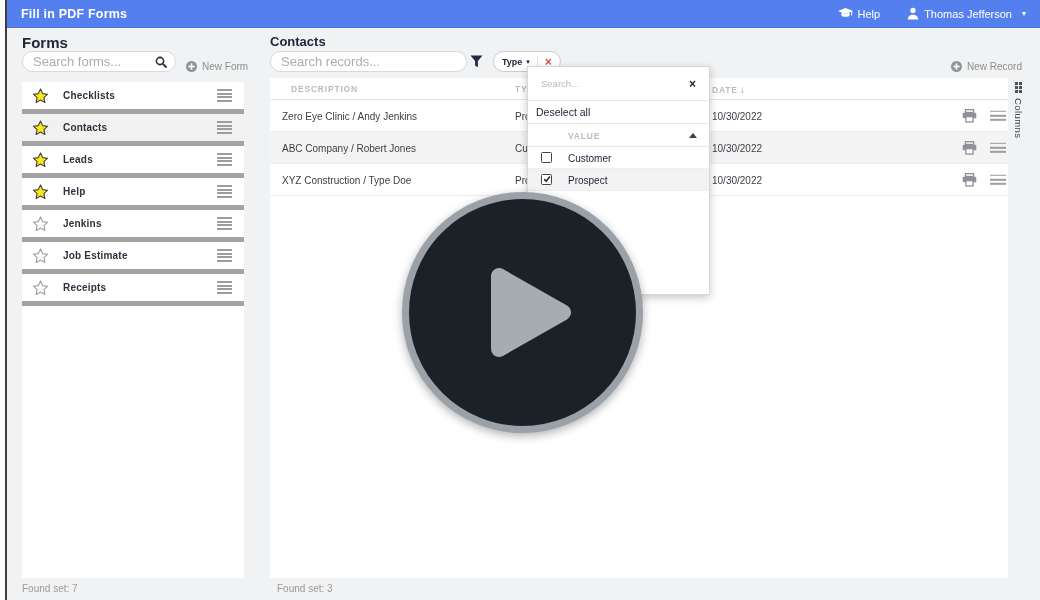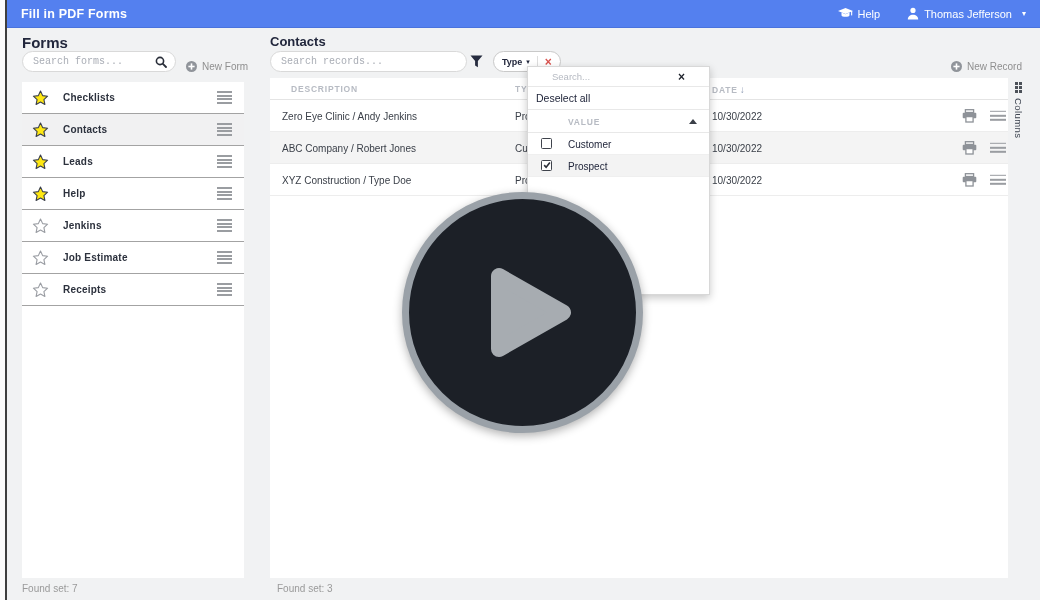--- a/index.html
+++ b/index.html
@@ -17,33 +17,33 @@
   .topbar-spacer { flex:1; }
   .topbar-item { display:flex; align-items:center; gap:5px; color:#fff; font-size:11px; cursor:pointer; }
   .topbar-help { margin-right:27px; }
   .topbar-caret { font-size:8px; margin-left:5px; }
 
   
   .sidebar-title { position:absolute; left:22px; top:34px; font-size:15px; font-weight:bold; color:#22273c; }
   .pill { position:absolute; height:21px; background:#fff; border:1px solid #d9d9d9; border-radius:11px;
           display:flex; align-items:center; padding:0 8px 0 10px; }
   .pill input { border:none; outline:none; background:transparent; flex:1; min-width:0;
-                font-family:Liberation Mono, monospace; font-size:10px; color:#444; }
+                font-family:Liberation Sans, sans-serif; font-size:13px; color:#444; }
   .pill input::placeholder { color:#a9adb5; }
   .sb-search { left:22px; top:51px; width:154px; }
   .main-search { left:270px; top:51px; width:197px; }
 
   .add-btn { position:absolute; display:flex; align-items:flex-end; gap:5px; color:#8f8f8f;
              font-size:10px; cursor:pointer; height:21px; }
   .new-form { left:186px; top:51px; }
   .new-record { right:18px; top:51px; }
 
   .form-list { position:absolute; left:22px; top:82px; width:222px; height:496px; background:#fff; }
   .form-row { height:32px; display:flex; align-items:center; padding:0 12px 0 10px;
-              border-bottom:1px solid #a3a3a3; cursor:pointer; background:#fff; }
+              border-bottom:5px solid #a3a3a3; cursor:pointer; background:#fff; }
   .form-row.selected { background:#f1f1f2; }
   .form-row .label { margin-left:14px; font-size:10px; font-weight:bold; color:#2c313d; letter-spacing:.2px; }
   .form-row .spacer { flex:1; }
 
   .menu-lines { display:flex; flex-direction:column; gap:2.5px; width:16px; cursor:pointer; }
   .menu-lines i { display:block; height:1.8px; background:#9a9da1; }
   .menu-lines.four { gap:1.5px; width:15px; }
   .menu-lines.four i { height:2px; }
 
   .found-left { position:absolute; left:22px; top:583px; font-size:10px; color:#9a9a9a; }
@@ -75,21 +75,21 @@
   
   .columns-strip { position:absolute; left:1013px; top:82px; display:flex; flex-direction:column;
                    align-items:center; gap:5px; cursor:pointer; }
   .grid-icon { display:grid; grid-template-columns:3px 3px; gap:1.5px; }
   .grid-icon i { width:3px; height:2.5px; background:#4c5158; display:block; }
   .columns-text { writing-mode:vertical-rl; font-size:9.5px; color:#3d4450; letter-spacing:.4px; }
 
   
   .popup { position:absolute; left:527px; top:66px; width:183px; height:229px; background:#fff;
            border:1px solid #d8d8d8; box-shadow:0 3px 8px rgba(0,0,0,.22); z-index:20; }
-  .popup-search { height:20px; display:flex; align-items:center; border-bottom:1px solid #e8e8e8; padding:0 24px; }
+  .popup-search { height:34px; display:flex; align-items:center; border-bottom:1px solid #e8e8e8; padding:0 13px; }
   .popup-search input { border:none; outline:none; flex:1; min-width:0; font-family:inherit; font-size:9.5px; color:#444; }
   .popup-search input::placeholder { color:#b6bac2; }
   .popup-x { font-size:12px; font-weight:bold; color:#1e222b; cursor:pointer; line-height:1; }
   .popup-deselect { height:23px; display:flex; align-items:center; padding:0 8px; font-size:10.5px;
                     color:#22273c; border-bottom:1px solid #e8e8e8; cursor:pointer; }
   .popup-value { position:relative; height:23px; border-bottom:1px solid #e8e8e8; cursor:pointer; }
   .popup-value .vh { position:absolute; left:40px; top:7px; font-size:8.5px; letter-spacing:.8px;
                      color:#b7bbc3; font-weight:bold; }
   .tri-up { position:absolute; right:12px; top:9px; width:0; height:0;
             border-left:4px solid transparent; border-right:4px solid transparent;

